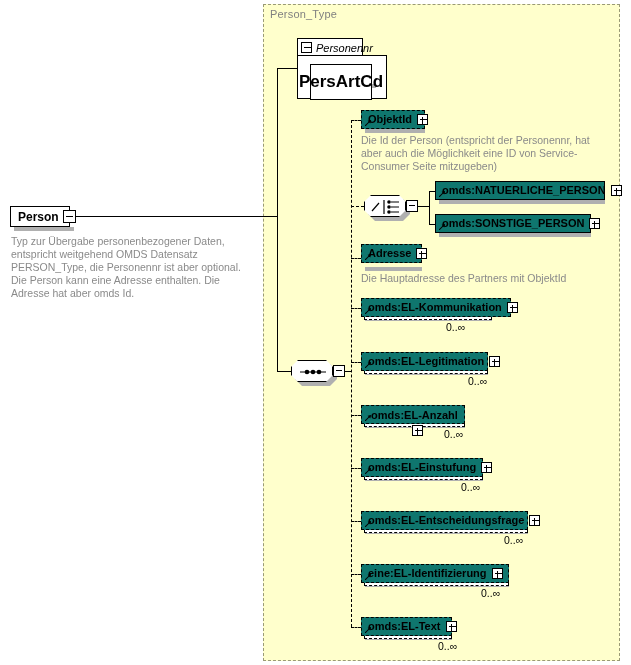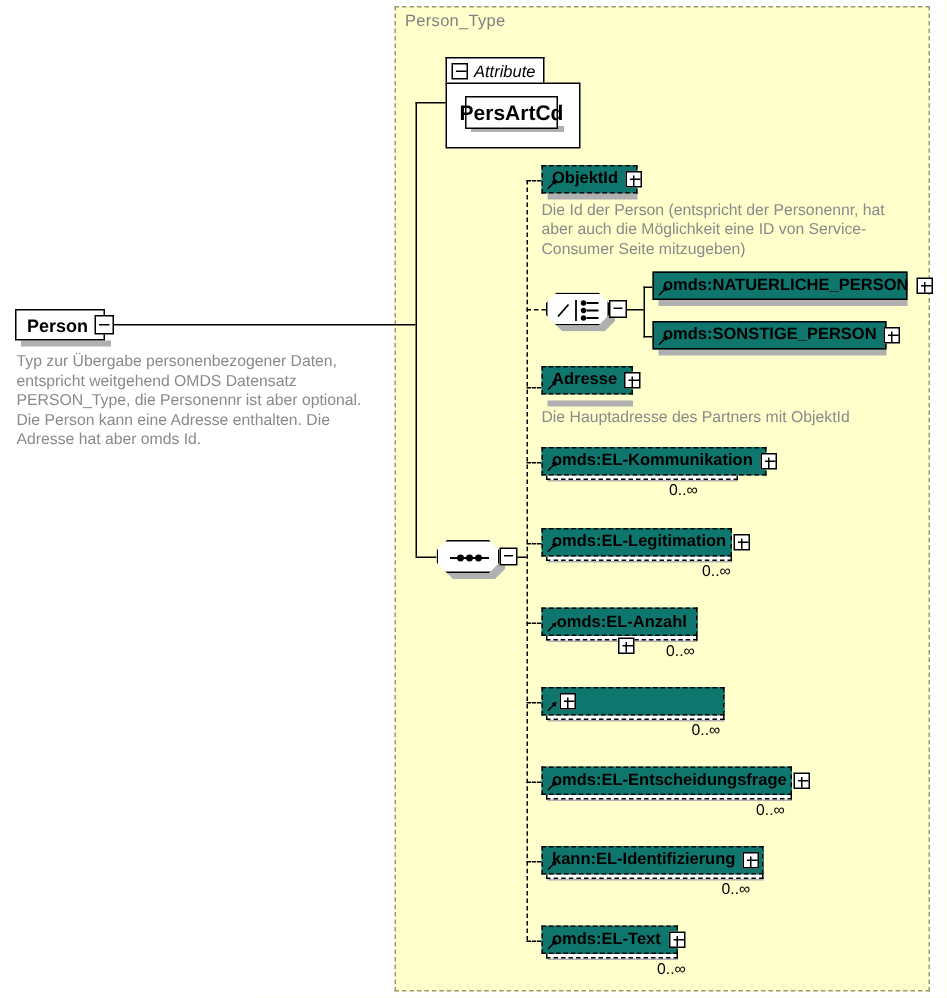--- a/index.html
+++ b/index.html
@@ -114,24 +114,24 @@
   #attr-body{
     left:297px;top:55px;width:90px;height:44px;
     background:#fff;border:1px solid #000;box-sizing:border-box;
   }
   #attr-pm{
     width:11px;height:11px;border:1px solid #000;background:#fff;
     box-sizing:border-box;position:relative;margin-right:4px;flex:0 0 auto;
   }
   #attr-pm::before{content:"";position:absolute;left:2px;top:4px;width:7px;height:1px;background:#000;}
   #persartcd{
-    left:310px;top:64px;width:62px;height:22px;
+    left:310px;top:64px;width:62px;height:36px;
     background:#fff;border:1px solid #000;box-sizing:border-box;
     display:flex;align-items:center;justify-content:center;
-    font-size:14px;font-weight:bold;
+    font-size:17px;font-weight:bold;
   }
   #persartcd-shadow{left:314px;top:84px;width:62px;height:4px;}
 
   
   .comp{
     position:absolute;
     width:42px;height:22px;
     background:#fff;border:1px solid #000;
     box-sizing:border-box;
     clip-path:polygon(7px 0,35px 0,42px 7px,42px 15px,35px 22px,7px 22px,0 15px,0 7px);
@@ -170,21 +170,21 @@
 <div class="abs" id="person-desc">Typ zur Übergabe personenbezogener Daten, entspricht weitgehend OMDS Datensatz PERSON_Type, die Personennr ist aber optional. Die Person kann eine Adresse enthalten. Die Adresse hat aber omds Id.</div>
 
 <div class="abs line-h" style="left:76px;top:216px;width:201px;"></div>
 
 <div class="abs line-v" style="left:277px;top:68px;height:303px;"></div>
 <div class="abs line-h" style="left:277px;top:68px;width:21px;"></div>
 <div class="abs line-h" style="left:277px;top:371px;width:14px;"></div>
 
 <div class="abs" id="attr-tab">
   <span id="attr-pm"></span>
-  <span>Attribute</span>
+  <span>Personennr</span>
 </div>
 <div class="abs" id="attr-body"></div>
 <div class="abs shadow" id="persartcd-shadow"></div>
 <div class="abs" id="persartcd">
   <span>PersArtCd</span>
 </div>
 
 <div class="comp-shadow" style="left:295px;top:364px;"></div>
 <div class="comp" style="left:291px;top:360px;">
   <svg width="42" height="22" viewBox="0 0 42 22">
@@ -300,20 +300,21 @@
     <path d="M0 8 L6 2" stroke="#000" stroke-width="1.2" fill="none"></path>
     <path d="M7 1 L3 2 L6 5 Z" fill="#000"></path>
   </svg>
 </div>
 <div class="occ" style="left:444px;top:428px;">0..∞</div>
 
 <div class="abs dline-h" style="left:351px;top:468px;width:10px;"></div>
 <div class="abs shadow" style="left:365px;top:477px;width:118px;height:4px;"></div>
 <div class="abs stack-back" style="left:364px;top:461px;width:119px;"></div>
 <div class="abs node opt" style="left:361px;top:458px;width:122px;">
+  <span class="lbl">omds:EL-Einstufung</span>
   <span class="pm plus"></span>
   <svg class="refarrow" viewBox="0 0 8 8">
     <path d="M0 8 L6 2" stroke="#000" stroke-width="1.2" fill="none"></path>
     <path d="M7 1 L3 2 L6 5 Z" fill="#000"></path>
   </svg>
 </div>
 <div class="occ" style="left:461px;top:481px;">0..∞</div>
 
 <div class="abs dline-h" style="left:351px;top:521px;width:10px;"></div>
 <div class="abs shadow" style="left:365px;top:530px;width:163px;height:4px;"></div>
@@ -325,21 +326,21 @@
     <path d="M0 8 L6 2" stroke="#000" stroke-width="1.2" fill="none"></path>
     <path d="M7 1 L3 2 L6 5 Z" fill="#000"></path>
   </svg>
 </div>
 <div class="occ" style="left:504px;top:534px;">0..∞</div>
 
 <div class="abs dline-h" style="left:351px;top:574px;width:10px;"></div>
 <div class="abs shadow" style="left:365px;top:583px;width:144px;height:4px;"></div>
 <div class="abs stack-back" style="left:364px;top:567px;width:145px;"></div>
 <div class="abs node opt" style="left:361px;top:564px;width:148px;">
-  <span class="lbl">kann:EL-Identifizierung</span>
+  <span class="lbl">eine:EL-Identifizierung</span>
   <span class="pm plus"></span>
   <svg class="refarrow" viewBox="0 0 8 8">
     <path d="M0 8 L6 2" stroke="#000" stroke-width="1.2" fill="none"></path>
     <path d="M7 1 L3 2 L6 5 Z" fill="#000"></path>
   </svg>
 </div>
 <div class="occ" style="left:481px;top:587px;">0..∞</div>
 
 <div class="abs dline-h" style="left:351px;top:627px;width:10px;"></div>
 <div class="abs shadow" style="left:365px;top:636px;width:87px;height:4px;"></div>

